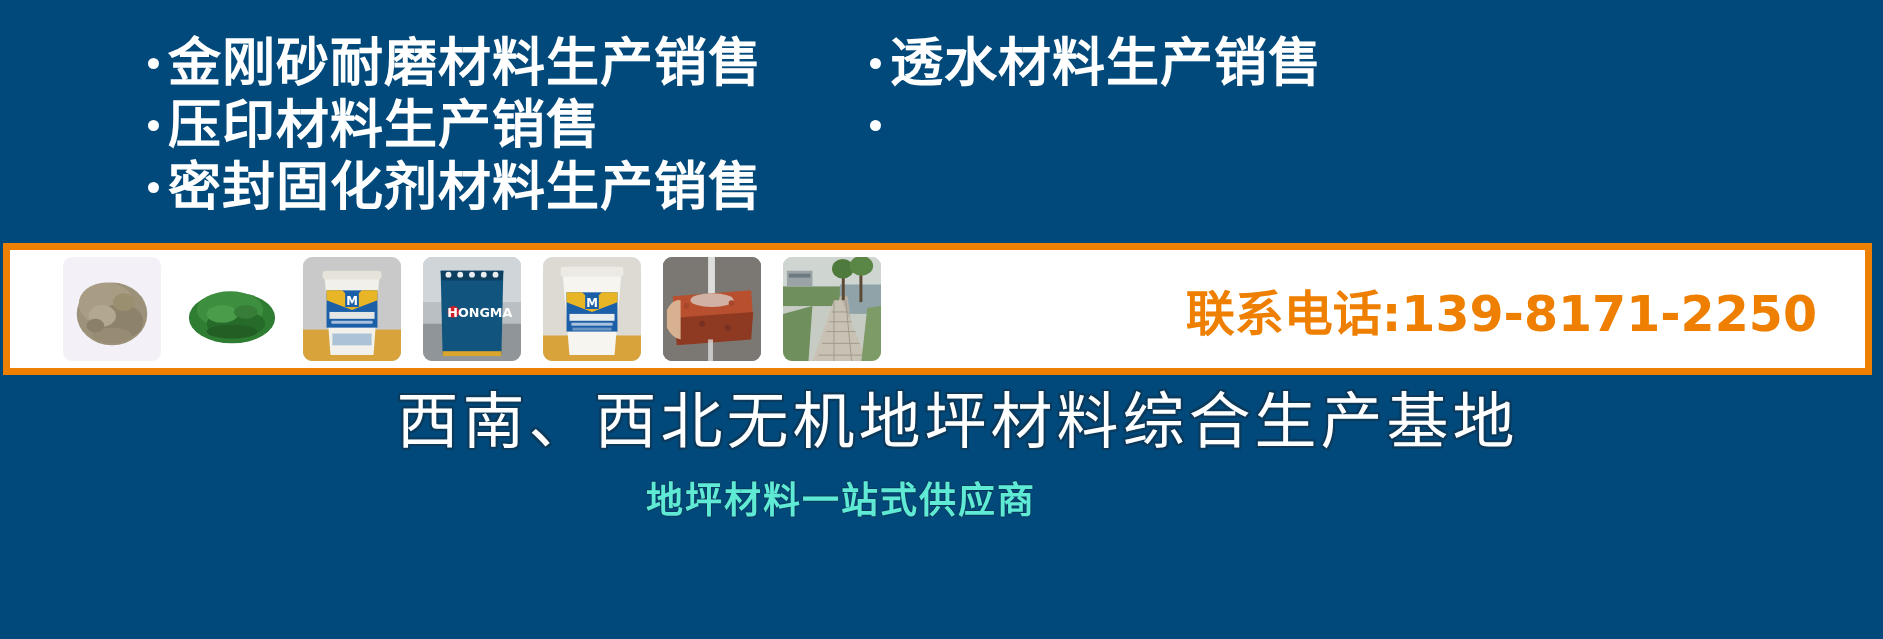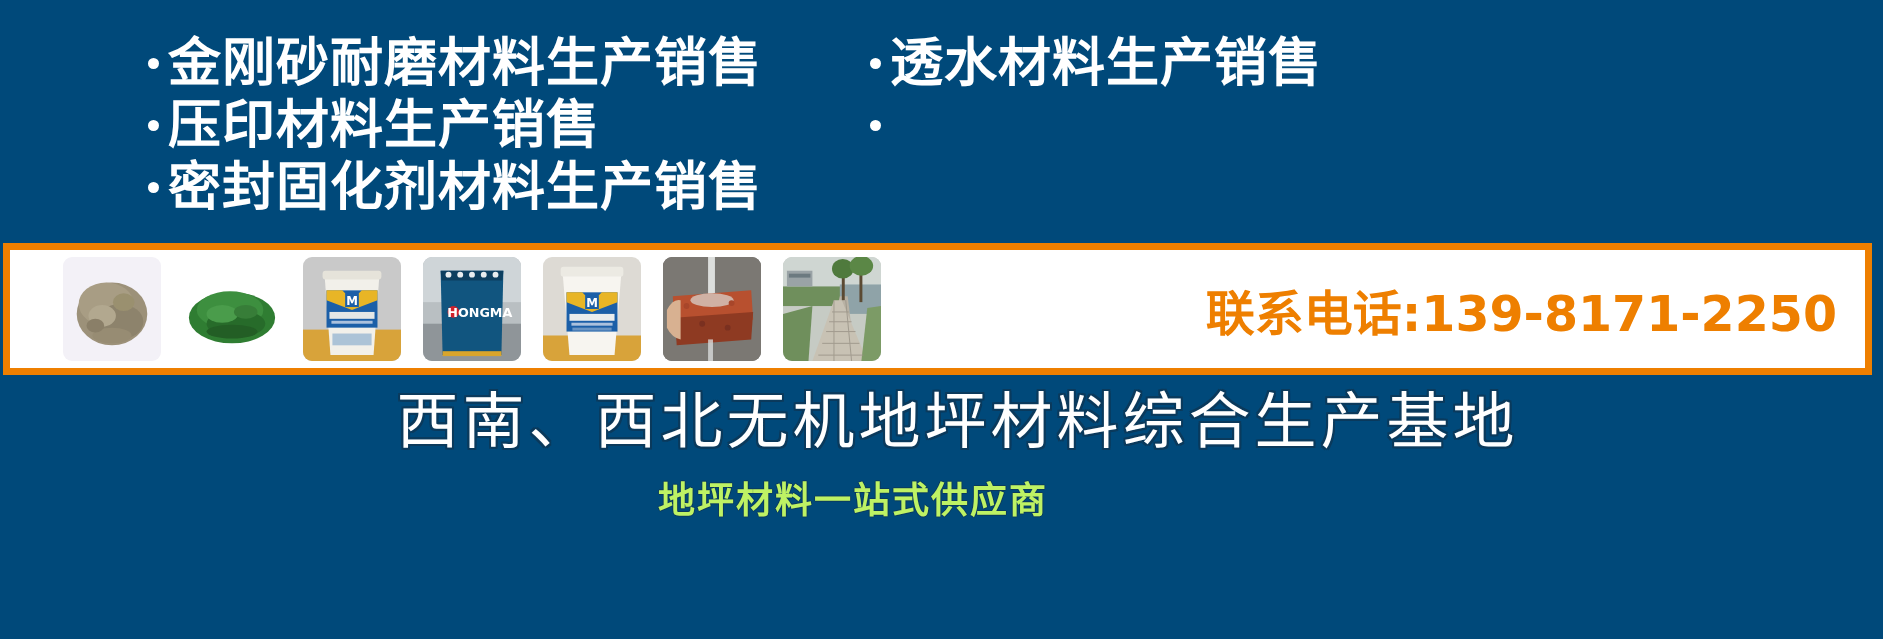--- a/index.html
+++ b/index.html
@@ -66,21 +66,21 @@
     border-radius:9px;
     overflow:hidden;
     position:relative;
     flex:0 0 auto;
     background:#ffffff;
   }
   .photo svg{display:block;width:100%;height:100%;}
 
   #phone{
     margin-left:auto;
-    margin-right:28px;
+    margin-right:48px;
     color:#EE7F00;
     font-size:49px;
     font-weight:bold;
     white-space:nowrap;
     letter-spacing:0px;
     font-family:"DejaVu Sans","Liberation Sans",sans-serif;
   }
 
   
   #headline{
@@ -92,23 +92,23 @@
     letter-spacing:4px;
     line-height:84px;
     font-family:"DejaVu Sans","Liberation Sans",sans-serif;
     text-shadow:
        2px 0 0 #0b3a5c, -2px 0 0 #0b3a5c,
        0 2px 0 #0b3a5c, 0 -2px 0 #0b3a5c,
        2px 2px 0 #0b3a5c, -2px -2px 0 #0b3a5c,
        2px -2px 0 #0b3a5c, -2px 2px 0 #0b3a5c;
   }
   #subhead{
-    position:absolute;left:12px;top:470px;width:1682px;
+    position:absolute;left:0;top:470px;width:1682px;
     text-align:center;
-    color:#bef264;
+    color:#5eead4;
     font-size:37px;
     font-weight:bold;
     letter-spacing:2px;
     font-family:"DejaVu Sans","Liberation Sans",sans-serif;
     text-shadow:
        1px 0 0 #0b3a5c, -1px 0 0 #0b3a5c,
        0 1px 0 #0b3a5c, 0 -1px 0 #0b3a5c;
   }
 </style>
 </head>

